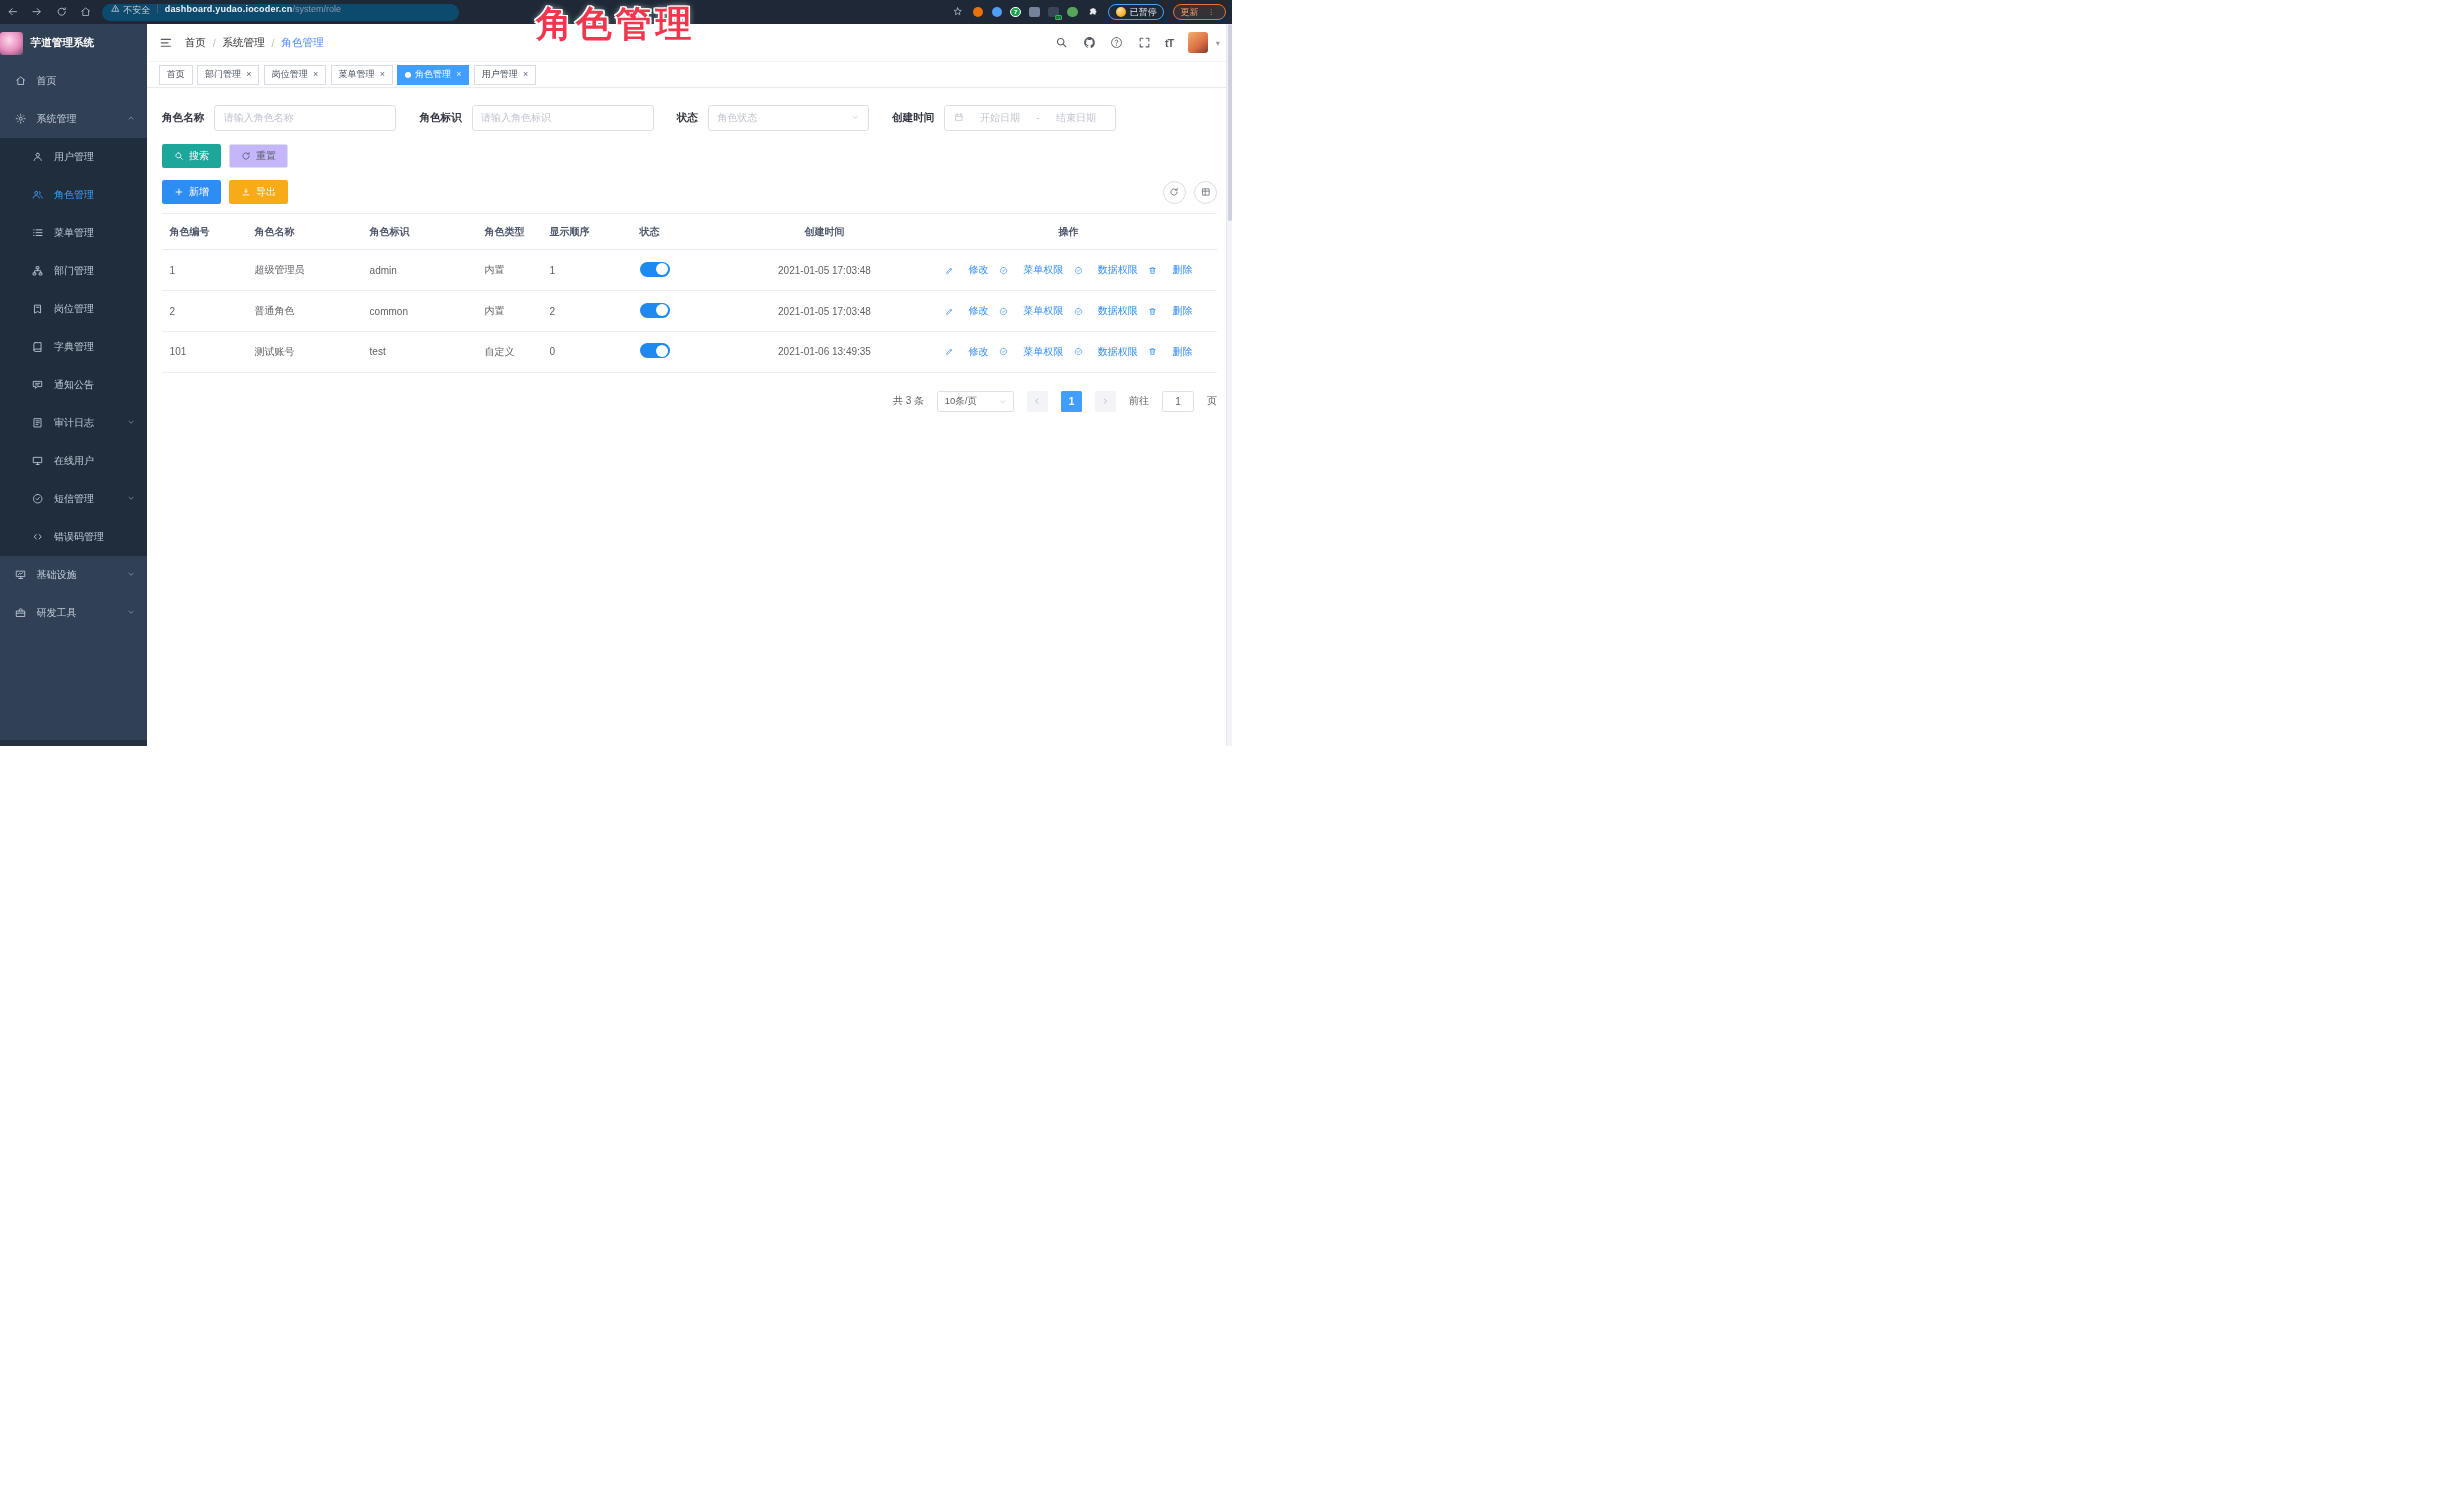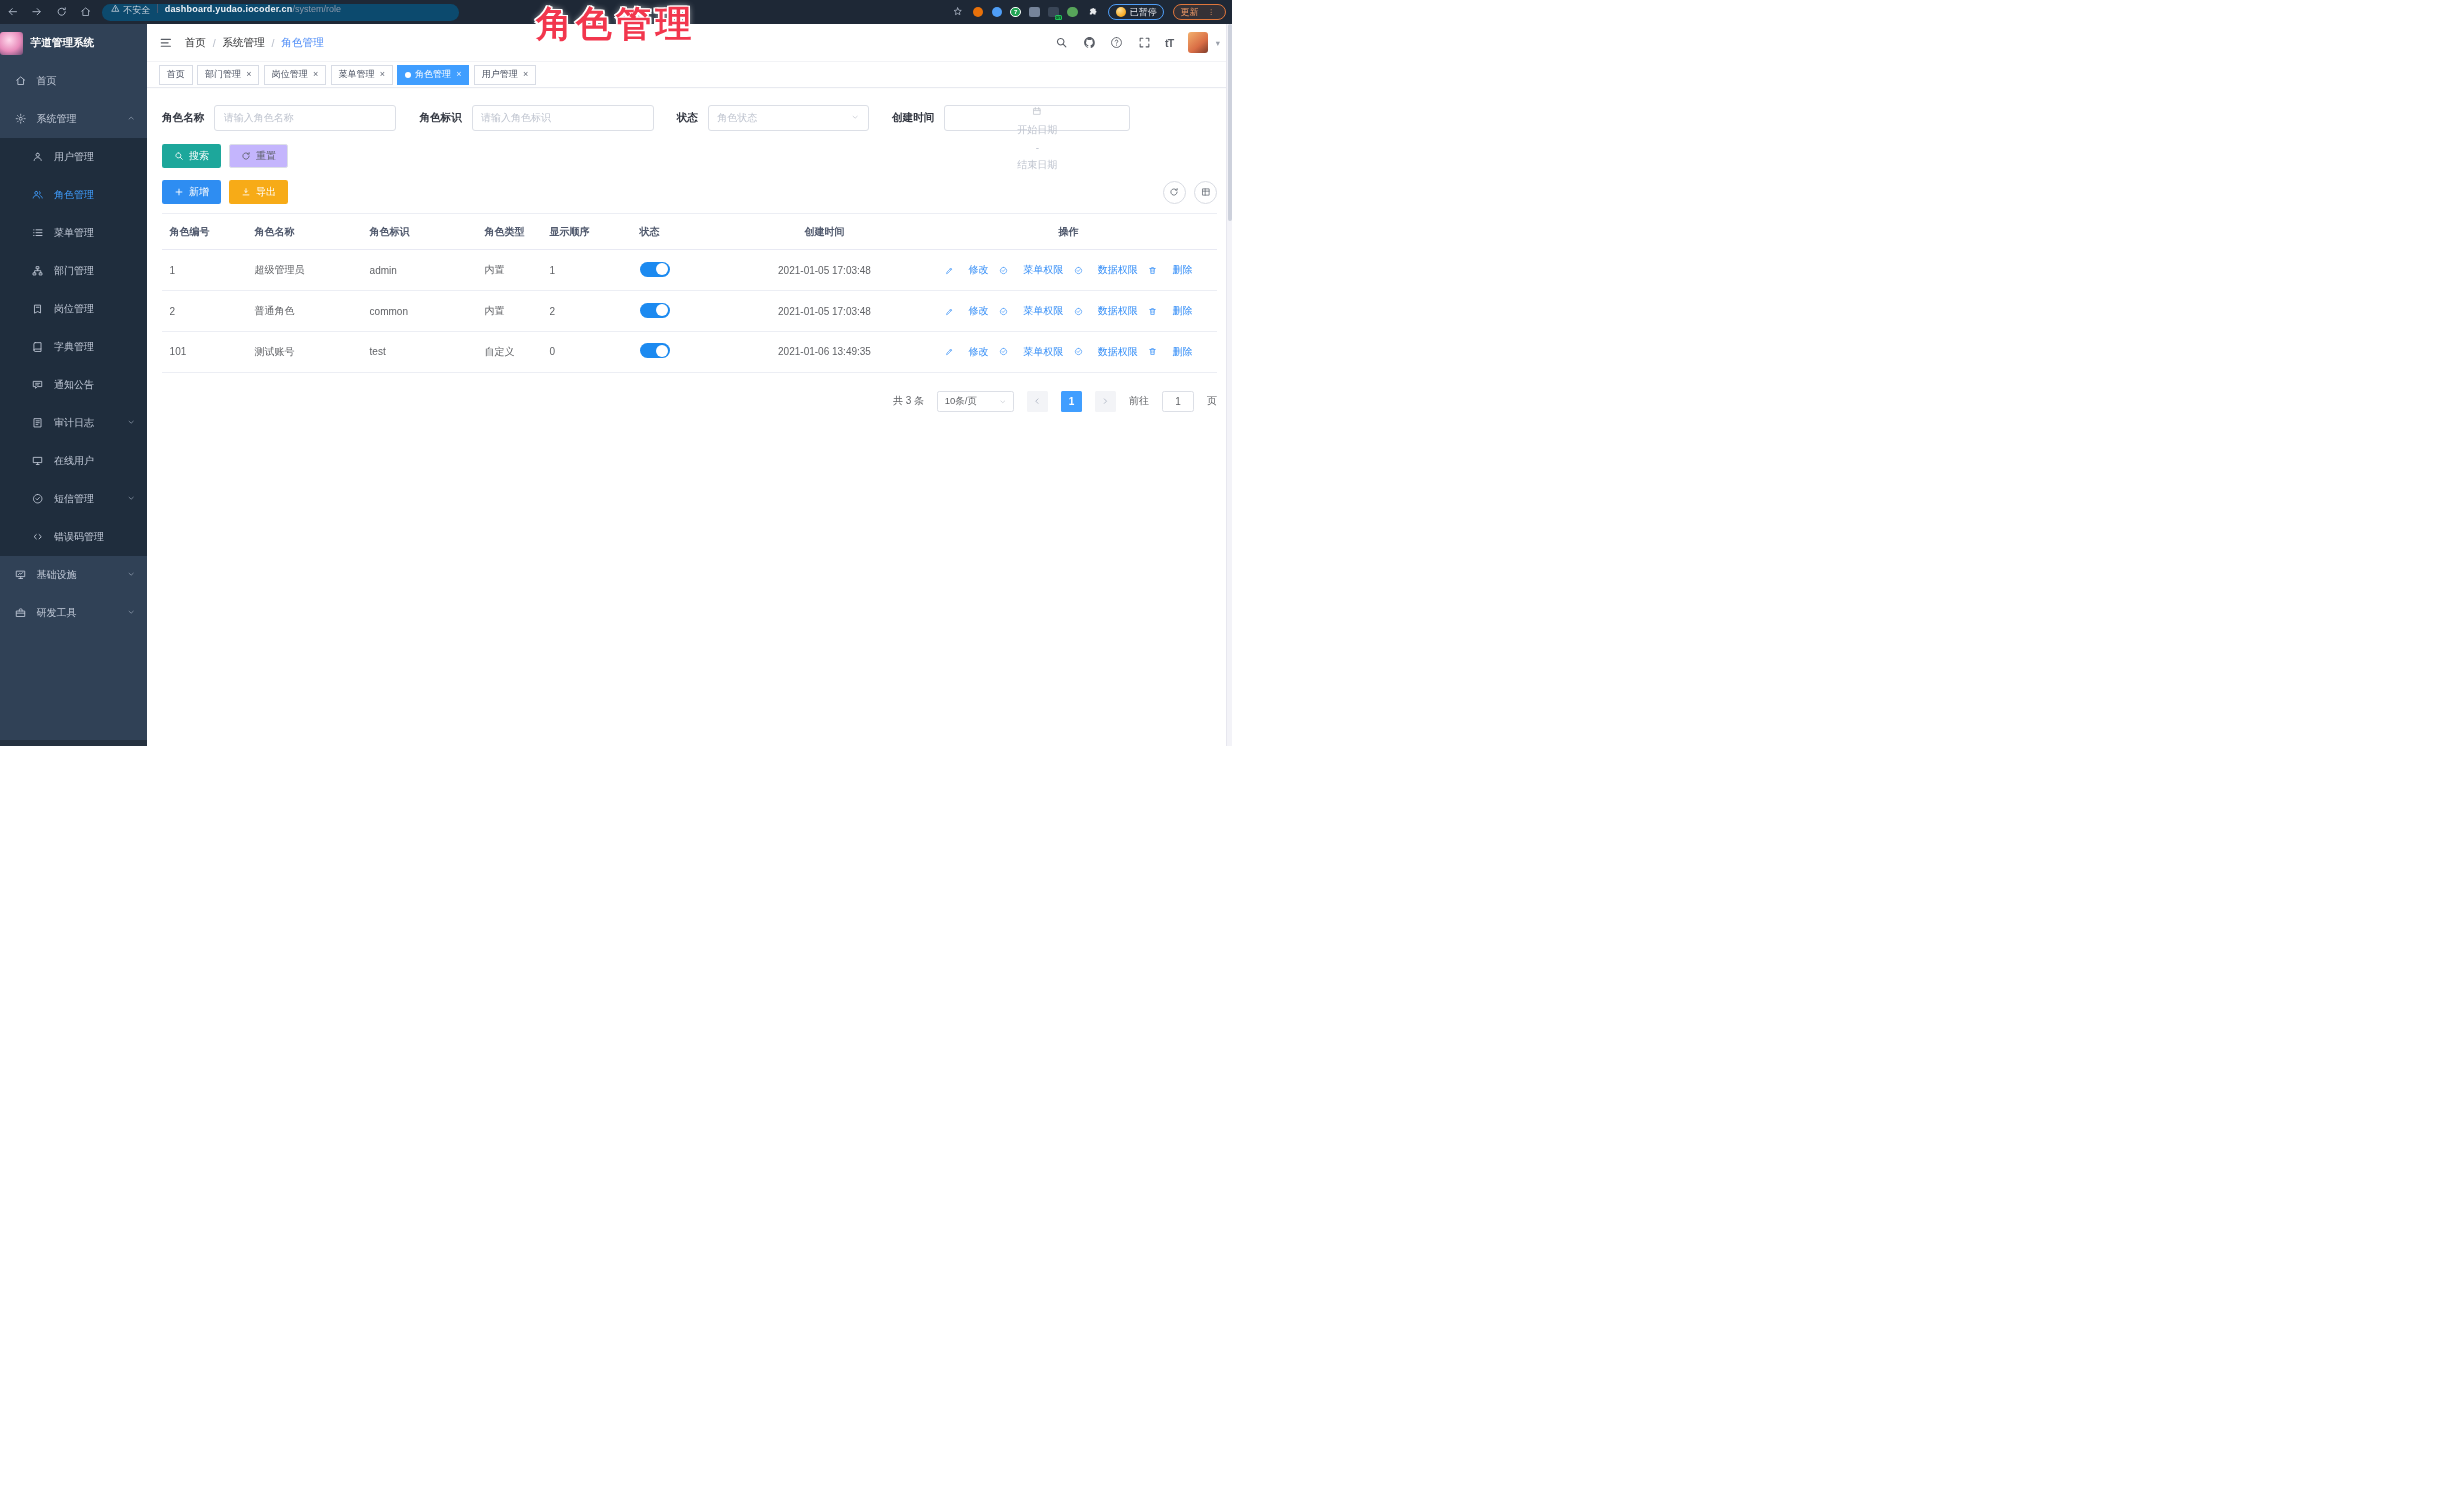--- a/index.html
+++ b/index.html
@@ -78,21 +78,21 @@
   .content { padding:10.6px 15px 0; position:relative; }
   .filter-row { display:flex; align-items:center; margin-top:6px; }
   .f-group { display:flex; align-items:center; margin-right:23px; }
   .f-label { font-size:10.6px; font-weight:600; color:#323640; margin-right:10px; white-space:nowrap; }
   .el-box { height:26px; border:0.8px solid #dcdfe6; border-radius:3px; background:#fff; display:flex; align-items:center; font-size:10px; color:#bfc4cf; padding:0 8.3px; }
   input.el-box { color:#606266; }
   input.el-box::placeholder { color:#bfc4cf; }
   .w240 { width:182px; }
   .el-select { width:161px; justify-content:space-between; cursor:pointer; }
   .el-select .caret svg { width:8.3px; height:8.3px; color:#c0c4cc; }
-  .date-range { width:186px; gap:5.3px; cursor:pointer;flex-direction:column; }
+  .date-range { width:172px; gap:5.3px; cursor:pointer; }
   .date-range .cal svg { width:10px; height:10px; color:#c0c4cc; }
   .date-range .dtxt { flex:1; text-align:center; }
   .date-range .dsep { color:#bfc4cf; }
 
   .btn-row { margin-top:13.7px; display:flex; gap:7.6px; }
   .btn { height:24px; border-radius:2.3px; border:0.8px solid transparent; display:inline-flex; align-items:center; gap:4.6px; padding:0 11.4px; font-size:10px; cursor:pointer; font-family:inherit; }
   .btn svg { width:10px; height:10px; }
   .btn.teal { background:var(--search-btn,#1da79b); color:#fff;font-family:Liberation Serif, serif; }
   .btn.plain { background:#c4b5fd; border-color:#dcdfe6; color:#5a5e66; }
   .btn.blue { background:var(--add-btn,#2e8df2); color:#fff; }

